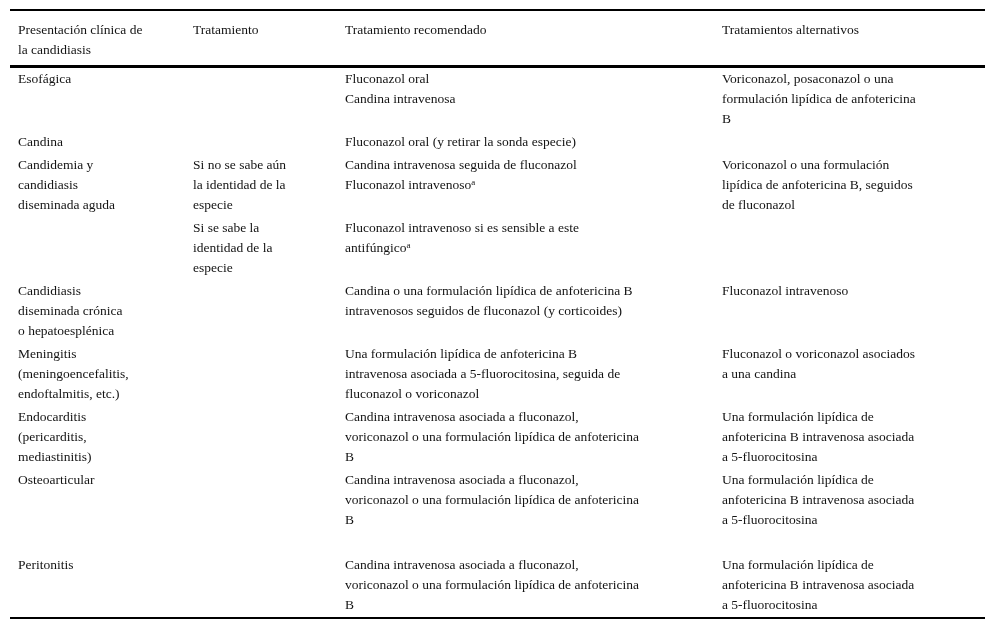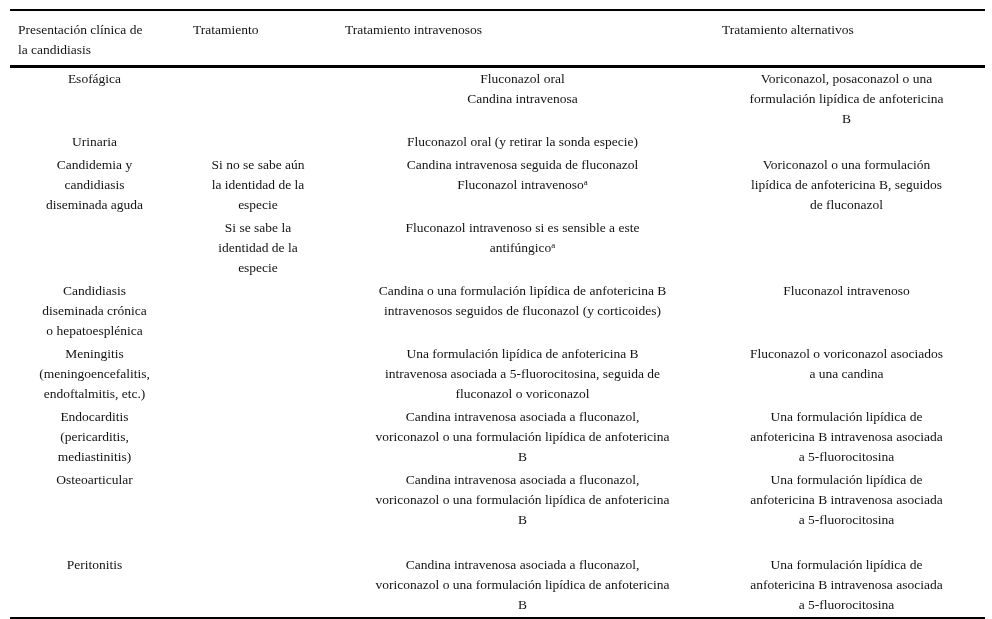--- a/index.html
+++ b/index.html
@@ -28,21 +28,21 @@
   }
   table.paper-table th {
     font-weight: normal;
     text-align: left;
     vertical-align: top;
     padding: 9px 14px 5px 8px;
     border-bottom: 3px solid #000;
   }
   table.paper-table td {
     vertical-align: top;
-    text-align: center;
+    text-align: left;
     padding: 1px 14px 2px 8px;
     font-family: Liberation Serif, serif;
   }
   tbody tr:last-child td {
     padding-top: 23px;
     margin-left: 24px;
   }
   sup {
     font-size: 0.66em;
     line-height: 0;
@@ -59,33 +59,33 @@
     <colgroup>
       <col style="width:175px">
       <col style="width:152px">
       <col style="width:377px">
       <col>
     </colgroup>
     <thead>
       <tr>
         <th>Presentación clínica de<br>la candidiasis</th>
         <th>Tratamiento</th>
-        <th>Tratamiento intravenosos</th>
-        <th>Tratamiento alternativos</th>
+        <th>Tratamiento recomendado</th>
+        <th>Tratamientos alternativos</th>
       </tr>
     </thead>
     <tbody>
         <tr class="group-start">
           <td>Esofágica</td>
           <td></td>
           <td>Fluconazol oral<br>Candina intravenosa</td>
           <td>Voriconazol, posaconazol o una<br>formulación lipídica de anfotericina<br>B</td>
         </tr>
         <tr class="group-start">
-          <td>Urinaria</td>
+          <td>Candina</td>
           <td></td>
           <td>Fluconazol oral (y retirar la sonda especie)</td>
           <td></td>
         </tr>
         <tr class="group-start">
           <td rowspan="2">Candidemia y<br>candidiasis<br>diseminada aguda</td>
           <td>Si no se sabe aún<br>la identidad de la<br>especie</td>
           <td>Candina intravenosa seguida de fluconazol<br>Fluconazol intravenoso<sup>a</sup></td>
           <td rowspan="2">Voriconazol o una formulación<br>lipídica de anfotericina B, seguidos<br>de fluconazol</td>
         </tr>

